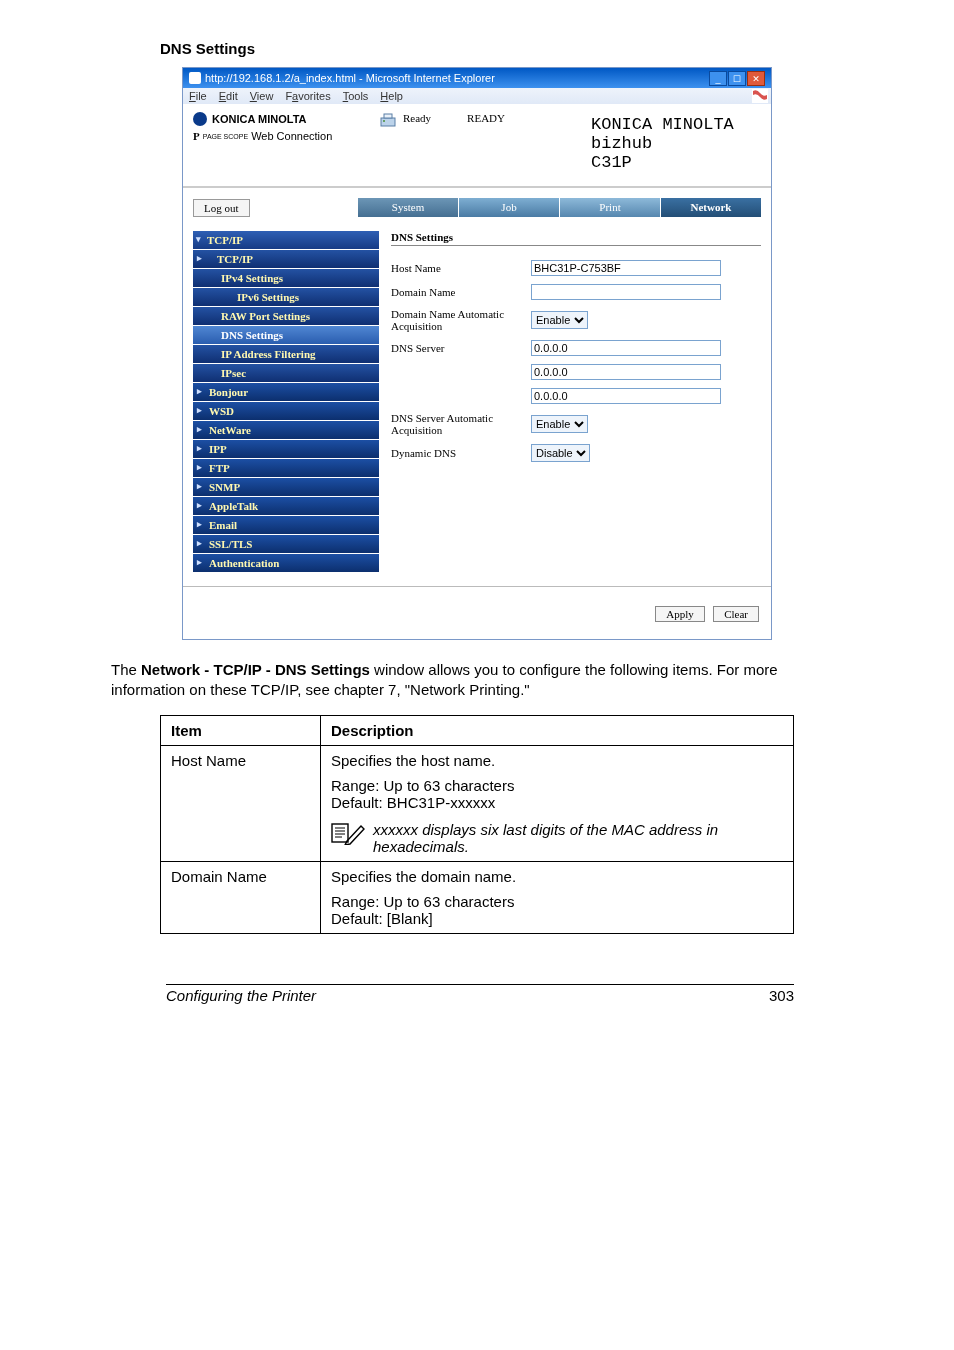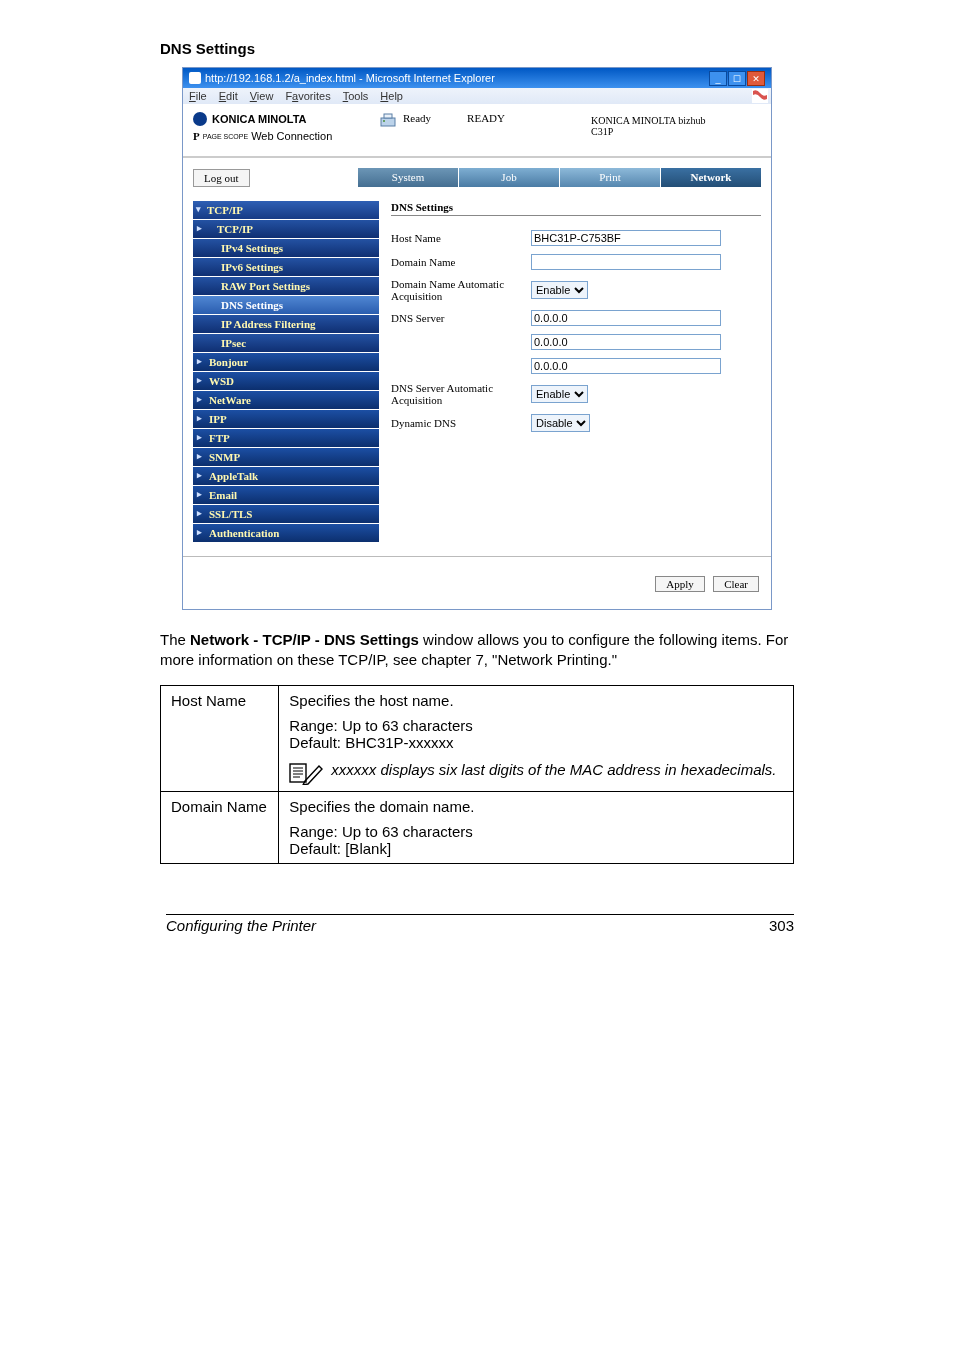--- a/index.html
+++ b/index.html
@@ -53,21 +53,21 @@
       padding: 8px 10px 14px 10px;
       border-bottom: 2px solid #ccc;
     }
     .brand-col { width: 186px; }
     .brand-line { display:flex; align-items:center; gap:5px; font-size:11px; font-weight:bold; }
     .brand-globe { width:14px; height:14px; background:#0a3a8a; border-radius:50%; display:inline-block; }
     .webconn { font-size:11px; margin-top:4px; display:flex; align-items:center; gap:3px;}
     .ps-mark { font-family:serif; font-weight:bold; }
     .status-col { flex:1; display:flex; align-items:flex-start; gap:6px; font-size:11px; font-family: "Times New Roman", serif;}
     .printer-icon { width:18px; height:16px; }
-    .modelcol { width:170px; font-size: 10px; font-family:Liberation Serif, serif; padding-top:3px; padding-right:8px;}
+    .modelcol { width:170px; font-size: 17px; font-family:Liberation Mono, monospace; padding-top:3px; padding-right:8px;}
     .mid-row { display:flex; padding: 10px; }
     .logout-col { width: 176px; }
     .logout-btn { font-size:11px; padding:2px 10px; background:#f5f5f5; border:1px solid #999; font-family:"Times New Roman", serif;}
     .tabs { display:flex; gap:1px; }
     .tab { font-size:11px; color:#fff; padding:3px 0; width:100px; text-align:center; font-family:"Times New Roman", serif; cursor:pointer;}
     .tab-sys { background: linear-gradient(to bottom,#6c96b6,#456f92);}
     .tab-job { background: linear-gradient(to bottom,#7eaed2,#4a7ba4);}
     .tab-print { background: linear-gradient(to bottom,#8db9d9,#5687af);}
     .tab-net { background: linear-gradient(to bottom,#3a70a2,#234e76); font-weight:bold;}
     .main-row { display:flex; padding: 4px 10px 8px 10px; }
@@ -108,21 +108,21 @@
     .button-row {
       border-top:1px solid #bbb;
       margin-top:6px;
       padding:17px 12px;
       text-align:right;
     }
     .page-btn { font-size:11px; padding:1px 10px; background:#f5f5f5; border:1px solid #888; margin-left:4px; font-family:"Times New Roman", serif;}
     .description-text {
       font-size: 15px;
       line-height: 1.35;
-      margin: 16px 100px 14px 100px;
+      margin: 16px 100px 14px 51px;
     }
     table.desc-table {
       border-collapse: collapse;
       width: calc(100% - 200px);
       margin: 0 100px;
       font-size: 15px;
     }
     table.desc-table td, table.desc-table th {
       border: 1.5px solid #000;
       padding: 6px 10px;
@@ -209,21 +209,21 @@
       <div class="tab tab-print">Print</div>
       <div class="tab tab-net">Network</div>
     </div>
   </div>
 
   <div class="main-row">
     <div class="sidebar">
       <div class="side-item expanded">TCP/IP</div>
       <div class="side-item side-sub level1">TCP/IP</div>
       <div class="side-item side-sub level2" style="padding-left:28px">IPv4 Settings</div>
-      <div class="side-item side-sub level2" style="padding-left:28px">IPv6 Settings</div>
+      <div class="side-item side-sub level2" style="padding-left:44px">IPv6 Settings</div>
       <div class="side-item side-sub level2" style="padding-left:28px">RAW Port Settings</div>
       <div class="side-item side-sub level2 selected" style="padding-left:28px">DNS Settings</div>
       <div class="side-item side-sub level2" style="padding-left:28px">IP Address Filtering</div>
       <div class="side-item side-sub level2" style="padding-left:28px">IPsec</div>
       <div class="side-item level1">Bonjour</div>
       <div class="side-item level1">WSD</div>
       <div class="side-item level1">NetWare</div>
       <div class="side-item level1">IPP</div>
       <div class="side-item level1">FTP</div>
       <div class="side-item level1">SNMP</div>
@@ -276,20 +276,24 @@
     <button class="page-btn">Clear</button>
   </div>
 </div>
 
 <div class="description-text">
   <span>The </span><b>Network - TCP/IP - DNS Settings</b><span> window allows you to configure the following items. For more information on these TCP/IP, see chapter 7, "Network Printing."</span>
 </div>
 
 <table class="desc-table">
   <tbody>
+      <tr>
+    <th style="width:160px;">Item</th>
+    <th>Description</th>
+  </tr>
   <tr>
     <td>Host Name</td>
     <td>
       <div>Specifies the host name.</div>
       <div class="range-block">
         <div>Range:   Up to 63 characters</div>
         <div>Default:  BHC31P-xxxxxx</div>
       </div>
       <div class="note-row">
         <svg class="note-icon" width="34" height="24" viewBox="0 0 34 24">

